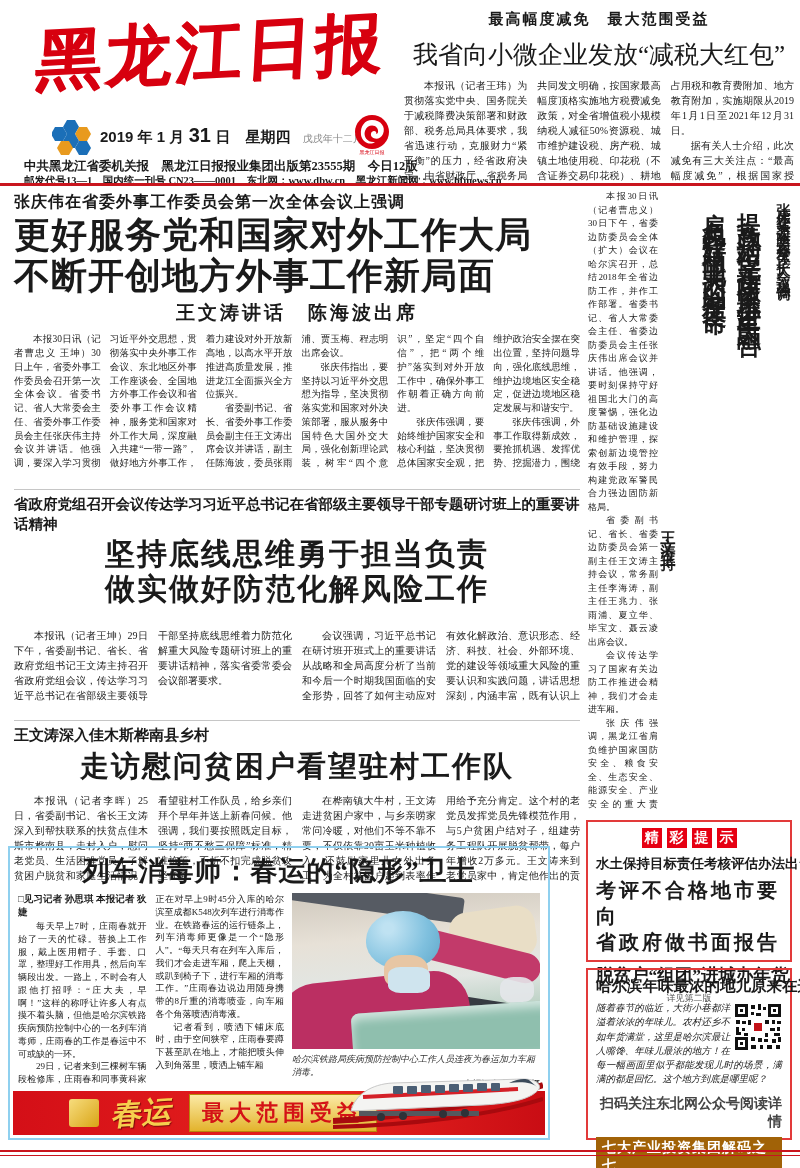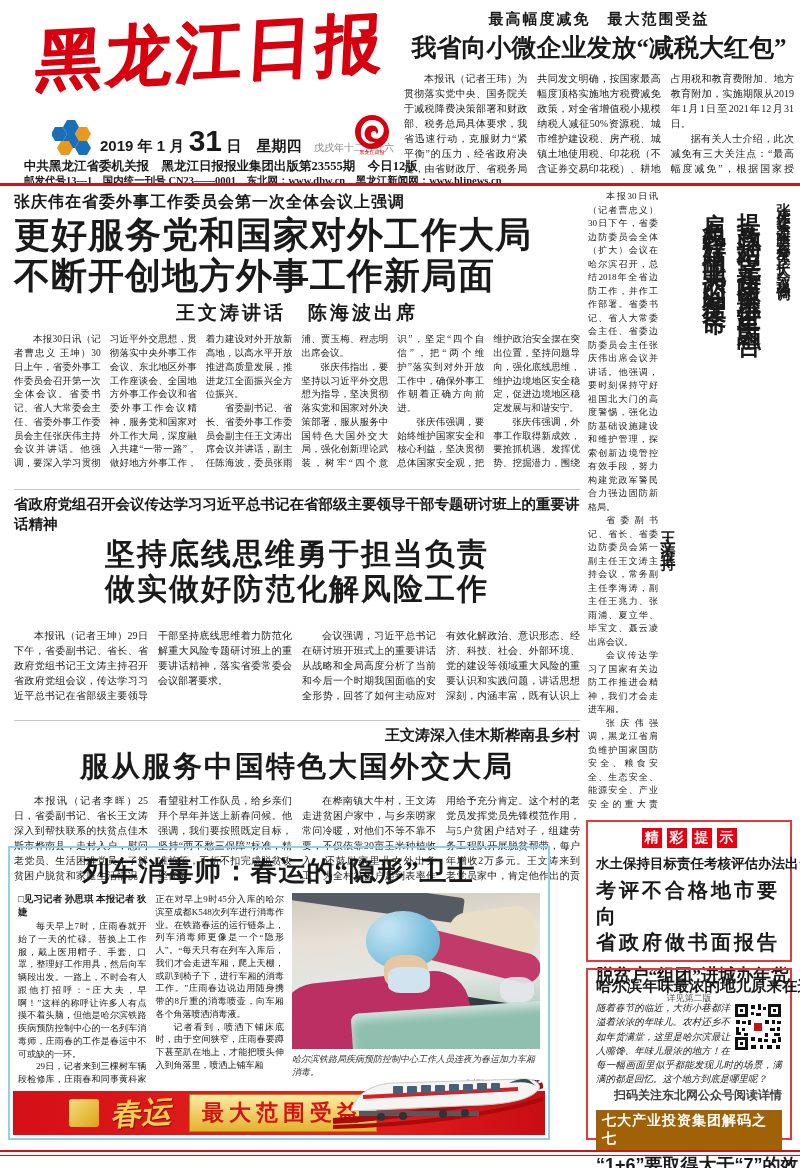--- a/index.html
+++ b/index.html
@@ -13,50 +13,50 @@
 
   
   .masthead { position:absolute; left:22px; top:6px; width:378px; height:176px; }
   .mast-title {
     font-size:66px; font-weight:900; color:#d7000f; letter-spacing:4px;
     transform:rotate(-3deg) skewX(-6deg); transform-origin:left top;
     text-shadow:1px 1px 0 #d7000f; white-space:nowrap; margin:10px 0 0 16px;
   }
   .mast-dateline { position:absolute; left:78px; top:118px; white-space:nowrap; }
   .mast-dateline .d1 { font-size:15px; font-weight:bold; }
-  .mast-dateline .d-big { font-size:30px; font-weight:bold; }
+  .mast-dateline .d-big { font-size:20px; font-weight:bold; }
   .mast-dateline .lunar { font-size:10px; color:#888; margin-left:8px; }
   .hex-logo { position:absolute; left:30px; top:112px; }
   .phoenix-logo { position:absolute; left:328px; top:106px; }
   .mast-org { position:absolute; left:2px; top:152px; width:372px; display:flex; justify-content:space-between; font-size:12.5px; font-weight:bold; white-space:nowrap; }
   .mast-codes { position:absolute; left:2px; top:168px; width:372px; font-size:10.5px; font-weight:bold; white-space:nowrap; }
   .header-rule { position:absolute; left:0; top:183px; width:800px; height:3px; background:#c9151e; }
 
   
   .tax { position:absolute; left:404px; top:10px; width:390px; height:170px; }
   .tax-kicker { text-align:center; font-size:15px; font-weight:bold; letter-spacing:2px; }
-  .tax-head { text-align:center; font-size:25px; font-weight:700; letter-spacing:0; margin-top:2px; white-space:nowrap; }
+  .tax-head { text-align:center; font-size:25px; font-weight:400; letter-spacing:0; margin-top:9px; white-space:nowrap; }
   .tax-body { margin-top:7px; height:110px; overflow:hidden; column-count:3; column-gap:10px; }
   .bodytext p { font-size:10px; line-height:1.5; text-align:justify; text-indent:2em; }
 
   
   .mainleft { position:absolute; left:14px; top:192px; width:566px; }
   .art-main .kicker { font-size:16px; font-weight:bold; letter-spacing:1px; }
   .art-main h1 { font-size:36px; font-weight:900; letter-spacing:1px; line-height:1.13; margin-top:2px; }
   .art-main .byline { text-align:center; font-size:19px; font-weight:bold; letter-spacing:3px; margin-top:4px; }
   .art-main .body { margin-top:7px; height:148px; overflow:hidden; column-count:6; column-gap:9px; }
   .art-main .body p { font-size:9.5px; line-height:1.45; }
 
   .art-risk { border-top:1px solid #c6c6c6; margin-top:8px; padding-top:5px; }
   .art-risk .kicker { font-size:14.5px; font-weight:bold; line-height:1.35; }
   .art-risk h1 { text-align:center; font-size:30px; font-weight:900; letter-spacing:2px; line-height:1.15; margin-top:3px; }
   .art-risk .body { margin-top:22px; height:84px; overflow:hidden; column-count:4; column-gap:10px; }
 
   .art-visit { border-top:1px solid #c6c6c6; margin-top:8px; padding-top:5px; }
-  .art-visit .kicker { font-size:15px; font-weight:bold;text-align:right; }
+  .art-visit .kicker { font-size:15px; font-weight:bold; }
   .art-visit h1 { text-align:center; font-size:29px; font-weight:900; letter-spacing:2px; margin-top:2px; }
   .art-visit .body { margin-top:6px; height:100px; overflow:hidden; column-count:4; column-gap:10px; }
 
   
   .vert { position:absolute; left:588px; top:190px; width:204px; height:622px; display:flex; }
   .vert-body { width:70px; height:622px; overflow:hidden; }
   .vert-body p { font-size:9px; line-height:1.5; text-align:justify; text-indent:2em; }
   .vert-mid { flex:1; position:relative; writing-mode:vertical-rl; padding-top:4px; text-align:start; }
   .vert-head { font-size:24px; font-weight:900; letter-spacing:7px; line-height:1.45; height:612px; }
   .vert-byline { position:absolute; left:0px; top:330px; writing-mode:vertical-rl; font-size:15px; font-weight:bold; letter-spacing:6px; }
@@ -104,21 +104,21 @@
   .hl-sub { text-align:center; font-size:13.5px; font-weight:bold; margin-top:7px; white-space:nowrap; }
   .hl-head1 { font-size:20px; font-weight:900; letter-spacing:3px; line-height:1.3; margin-top:4px; }
   .hl-head2 { text-align:center; font-size:17.5px; font-weight:900; margin-top:8px; white-space:nowrap; }
   .hl-note { text-align:center; font-size:9px; color:#555; margin-top:5px; }
 
   .flavorbox { position:absolute; left:586px; top:968px; width:206px; height:172px; border:2px solid #e23a3a; padding:6px 8px; }
   .fl-head { font-size:15.5px; font-weight:900; white-space:nowrap; }
   .fl-body { margin-top:4px; font-size:9.5px; font-style:italic; line-height:1.5; text-align:justify; }
   .fl-body::first-letter {}
   .fl-qr { float:right; margin:2px 0 2px 4px; }
-  .fl-qrnote { clear:none; text-align:right; font-size:12px; font-weight:bold; color:#444; }
+  .fl-qrnote { clear:none; text-align:right; font-size:14px; font-weight:bold; color:#444;margin-top:8px; }
   .fl-banner { clear:both; margin-top:6px; background:#a16207; color:#fff; font-size:14px; font-weight:bold;
     padding:2px 6px; display:inline-block; letter-spacing:1px; font-family:"Liberation Serif",serif; }
   .fl-head2 { font-size:18px; font-weight:900; margin-top:3px; white-space:nowrap; }
 
   .bottom-rule { position:absolute; left:0; top:1150px; width:800px; }
   .bottom-rule .r1 { height:2px; background:#c9151e; }
   .bottom-rule .r2 { height:1px; background:#c9151e; margin-top:3px; }
 </style>
 </head>
 <body>
@@ -200,21 +200,21 @@
       </h1>
       <div class="body bodytext">
         <p>本报讯（记者王坤）29日下午，省委副书记、省长、省政府党组书记王文涛主持召开省政府党组会议，传达学习习近平总书记在省部级主要领导干部坚持底线思维着力防范化解重大风险专题研讨班上的重要讲话精神，落实省委常委会会议部署要求。</p>
         <p>会议强调，习近平总书记在研讨班开班式上的重要讲话从战略和全局高度分析了当前和今后一个时期我国面临的安全形势，回答了如何主动应对有效化解政治、意识形态、经济、科技、社会、外部环境、党的建设等领域重大风险的重要认识和实践问题，讲话思想深刻，内涵丰富，既有认识上的高度自觉、高度警醒，又有态度上的坚定担当、从容镇定，既有判断上的深刻把握、冷静透彻，又有格局上的沉稳准确、战略方法，对我们增强防范化解重大风险的思想自觉和行动自觉，提高应对本领，更好履行职</p>
 
       </div>
     </div>
 
     <div class="art-visit">
       <div class="kicker">王文涛深入佳木斯桦南县乡村</div>
-      <h1>服从服务中国特色大国外交大局</h1>
+      <h1>走访慰问贫困户看望驻村工作队</h1>
       <div class="body bodytext">
         <p>本报讯（记者李晖）25日，省委副书记、省长王文涛深入到帮扶联系的扶贫点佳木斯市桦南县，走村入户，慰问老党员、生活困难党员，了解贫困户脱贫和家庭生活情况，看望驻村工作队员，给乡亲们拜个早年并送上新春问候。他强调，我们要按照既定目标，坚持“两不愁三保障”标准，精准施策，不折不扣完成脱贫攻坚任务。</p>
         <p>在桦南镇大牛村，王文涛走进贫困户家中，与乡亲唠家常问冷暖，对他们不等不靠不要，不仅依靠30亩玉米种植收入，还鼓励家里儿女外出务工，为全村贫困户起到表率作用给予充分肯定。这个村的老党员发挥党员先锋模范作用，与5户贫困户结对子，组建劳务工程队开展脱贫帮带，每户年增收2万多元。王文涛来到老党员家中，肯定他作出的贡献，勉励他继续当好致富带头人，带领更多的贫困户走出去打“零工”甩掉穷帽。</p>
 
       </div>
     </div>
   </div>
 
   <div class="vert">
     <div class="vert-body bodytext">

